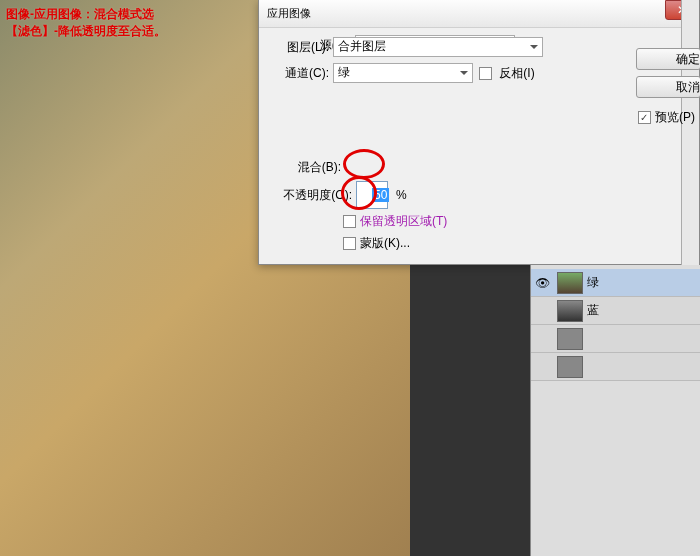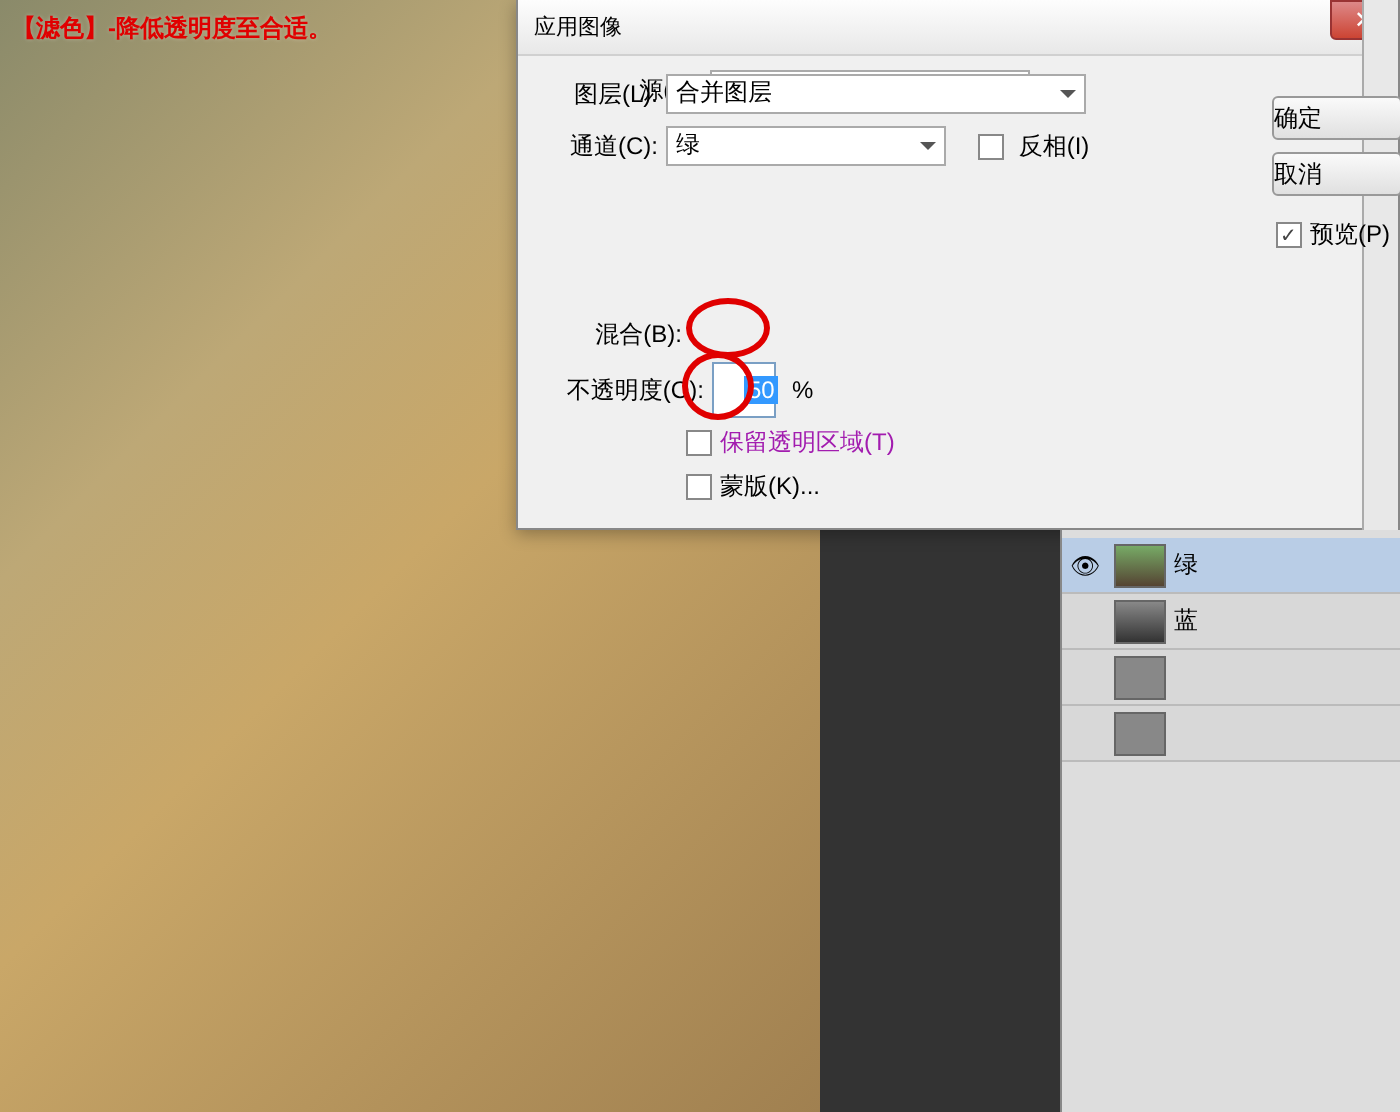--- a/index.html
+++ b/index.html
@@ -13,36 +13,37 @@
 .dbody{position:relative;padding:10px}
 .g1{top:12px;left:12px;width:300px;height:92px}
 .row{position:absolute;display:flex;align-items:center;height:22px}
 .lbl{text-align:right;width:62px;margin-right:4px}
 .combo{height:20px;background:#fff;border:1px solid #aaa;padding:0 18px 0 4px;position:relative;display:inline-flex;align-items:flex-start}
 .combo::after{content:"";position:absolute;right:4px;top:7px;border:4px solid transparent;border-top-color:#555}
 .chk{width:13px;height:13px;background:#fff;border:1px solid #888;display:inline-block;margin-right:4px;vertical-align:middle}
 .chk.on::after{content:"✓";font-size:10px;position:relative;top:-2px;left:1px;color:#444}
 .txtin{height:28px;background:#fff;border:1px solid #7a9fc4;display:inline-flex;align-items:center;padding:0 15px}
 .sel{background:#3399ff;color:#fff;padding:0 2px}
-.btn{position:absolute;width:65px;height:22px;background:linear-gradient(#fafafa,#e0e0e0);border:1px solid #999;border-radius:3px;display:flex;align-items:center;justify-content:flex-start;cursor:pointer}
+.btn{position:absolute;width:65px;height:22px;background:linear-gradient(#fafafa,#e0e0e0);border:1px solid #999;border-radius:3px;display:flex;align-items:center;justify-content:flex-end;cursor:pointer}
 .circ{position:absolute;border:3px solid #e00000;border-radius:50%}
 .rightpanel{position:absolute;right:0;top:265px;width:170px;height:291px;background:#ddd;border-left:1px solid #888}
 .layers{padding-top:4px}
 .lrow{height:28px;display:flex;align-items:center;border-bottom:1px solid #bbb;background:#d8d8d8;padding:0 4px}
 .lrow.act{background:#b9cde6}
 .thumb{width:26px;height:22px;background:#888;border:1px solid #666;margin:0 4px}
 .eye{width:14px;height:14px;margin-right:4px}
 .toolstrip{position:absolute;right:0;top:0;width:18px;height:265px;background:#e8e8e8;border-left:1px solid #aaa}
 </style>
 </head>
 <body>
 
 <div class="bgimg"></div>
 
 <div class="annot">
+  <div>图像-应用图像：混合模式选</div>
   <div>【滤色】-降低透明度至合适。</div>
 </div>
 
 <div class="dialog">
   <div class="titlebar">
     <span>应用图像</span>
   </div>
   <div class="closebtn">
     <span>✕</span>
   </div>
@@ -61,21 +62,21 @@
         <span class="lbl">图层(L):</span>
         <div class="combo" style="width:210px">
           <span>合并图层</span>
         </div>
       </div>
       <div class="row" style="top:34px;left:8px">
         <span class="lbl">通道(C):</span>
         <div class="combo" style="width:140px">
           <span>绿</span>
         </div>
-        <span style="margin-left:16px">
+        <span style="margin-left:6px">
           <span class="chk"></span>
           <span>反相(I)</span>
         </span>
       </div>
     </div>
 
     <div class="row" style="top:128px;left:20px">
       <span class="lbl">混合(B):</span>
     </div>
 

